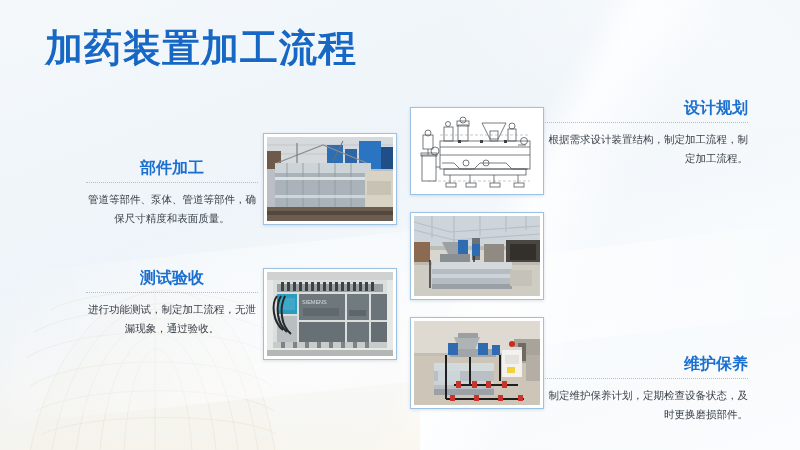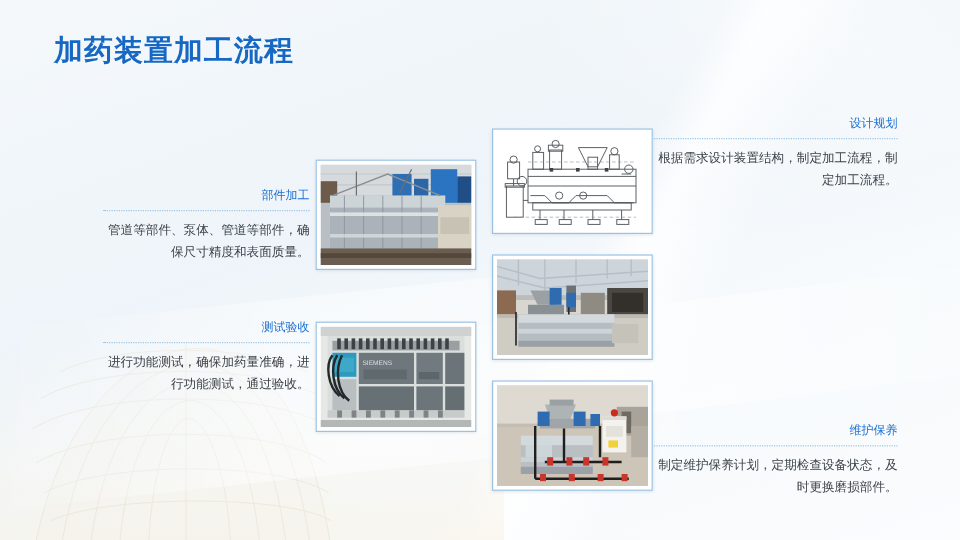--- a/index.html
+++ b/index.html
@@ -49,49 +49,50 @@
   }
   .wm-topright {
     right: -30px; top: -40px; width: 420px; height: 230px;
     background: radial-gradient(ellipse at 70% 30%, rgba(255,255,255,0.9) 0%, rgba(240,246,251,0.25) 60%, rgba(255,255,255,0) 100%);
   }
 
   
   .title {
     position: absolute;
     left: 45px; top: 30px;
-    font-size: 24px;
+    font-size: 38px;
     font-weight: bold;
     letter-spacing: 1px;
     color: #1668c4;
     line-height: 1.1;
     text-shadow: 0 1px 0 rgba(255,255,255,0.7);
     white-space: nowrap;
+    font-family: Liberation Mono, monospace;
   }
 
   
   .textblock { position: absolute; }
   .tb-head {
-    font-size: 10px;
-    font-weight: normal;
+    font-size: 16px;
+    font-weight: bold;
     color: #1a6fd0;
     line-height: 1.2;
     padding-bottom: 5px;
     white-space: nowrap;
   }
   .tb-rule {
     height: 0; border-top: 1px dotted #9fc5e4;
     margin-bottom: 7px;
   }
   .tb-body {
     font-size: 10.5px;
     color: #3b4249;
     line-height: 1.75;
   }
-  .align-left  { text-align: right; }
+  .align-left  { text-align: center; }
   .align-right { text-align: right; }
 
   .tb-left-1  { left: 86px;  top: 158px; width: 172px; }
   .tb-left-2  { left: 86px;  top: 268px; width: 172px; }
   .tb-right-1 { left: 543px; top: 98px;  width: 205px; }
   .tb-right-2 { left: 543px; top: 208px; width: 205px; }
   .tb-right-3 { left: 543px; top: 318px; width: 205px; margin-top: 36px; }
 
   
   .photo {
@@ -151,21 +152,21 @@
 
   <div class="textblock tb-left-1 align-left">
     <div class="tb-head">部件加工</div>
     <div class="tb-rule"></div>
     <div class="tb-body">管道等部件、泵体、管道等部件，确保尺寸精度和表面质量。</div>
   </div>
 
   <div class="textblock tb-left-2 align-left">
     <div class="tb-head">测试验收</div>
     <div class="tb-rule"></div>
-    <div class="tb-body">进行功能测试，确保加药量准确，进行功能测试，通过验收。</div>
+    <div class="tb-body">进行功能测试，制定加工流程，无泄漏现象，通过验收。</div>
   </div>
 
   <div class="textblock tb-right-1 align-right">
     <div class="tb-head">设计规划</div>
     <div class="tb-rule"></div>
     <div class="tb-body">根据需求设计装置结构，制定加工流程，制定加工流程。</div>
   </div>
 
 
   <div class="textblock tb-right-3 align-right">

